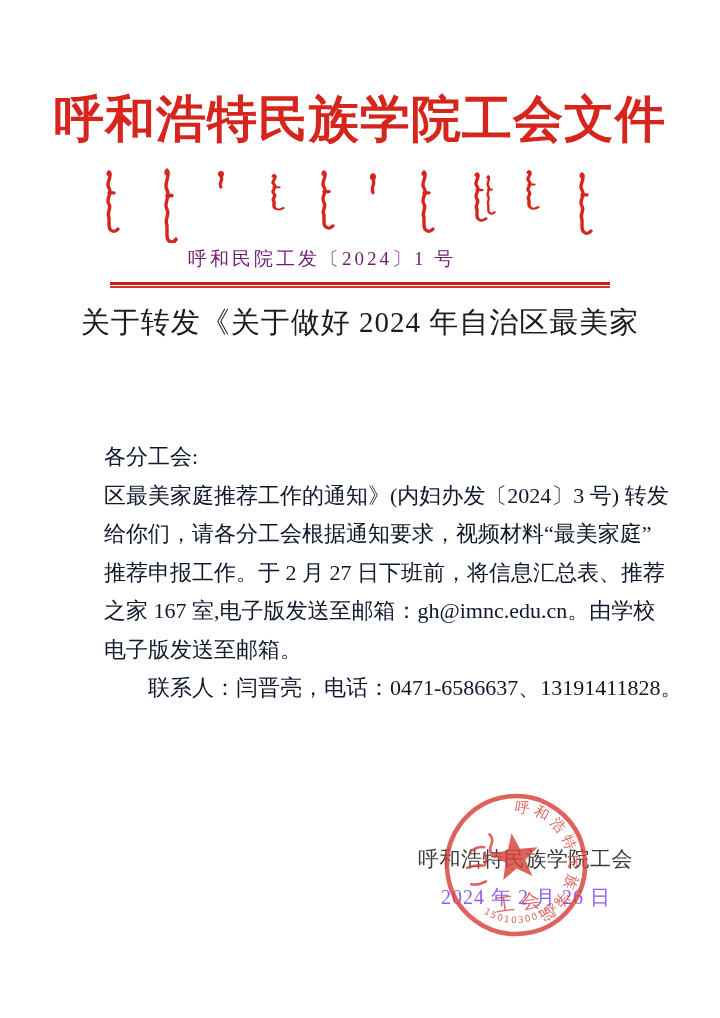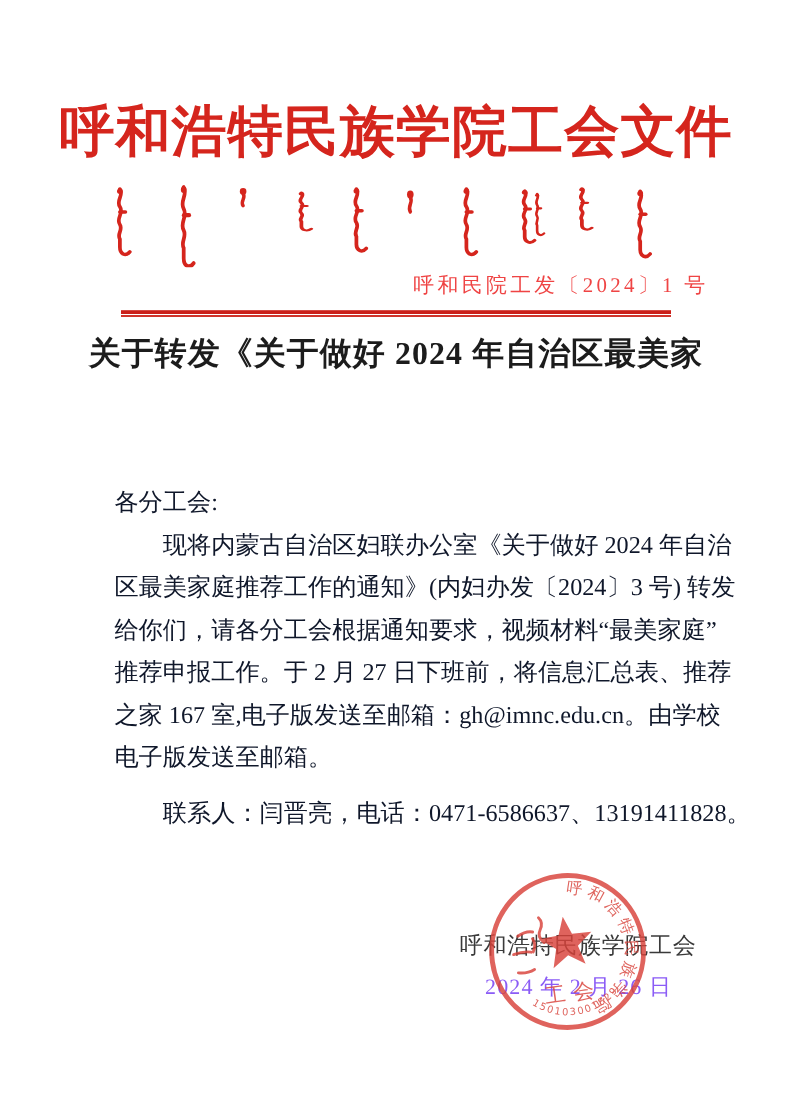--- a/index.html
+++ b/index.html
@@ -9,43 +9,43 @@
     font-family:"Liberation Serif","DejaVu Serif",serif;
   }
   .abs{position:absolute;}
   .red-head{
     top:86px;left:0;width:720px;text-align:center;
     font-size:50px;font-weight:bold;color:#d5251d;
     letter-spacing:1px;white-space:nowrap;font-family:Liberation Mono, monospace;
   }
   .mgl-row{top:163px;left:90px;}
   .doc-no{
-    top:246px;left:0;width:644px;text-align:right;
-    font-size:19px;color:#ef4444;letter-spacing:3px;white-space:nowrap;
+    top:246px;left:0;width:644px;text-align:center;
+    font-size:19px;color:#701a75;letter-spacing:3px;white-space:nowrap;
   }
   .red-rule{
     top:282px;left:110px;width:500px;height:7px;
     background:linear-gradient(to bottom,
       #cb1f19 0px,#cb1f19 3px,
       #ffffff 3px,#ffffff 4.5px,
       #d0342c 4.5px,#d0342c 6px,
       transparent 6px);
   }
   .doc-title{
     top:300px;left:0;width:720px;text-align:center;
-    font-size:29px;font-weight:bold;color:#1c1c1c;line-height:45px;
+    font-size:29px;font-weight:normal;color:#1c1c1c;line-height:45px;
     letter-spacing:1px;
   }
   .body-text{
     top:438px;left:104px;width:516px;
     font-size:22px;color:#0f172a;line-height:38.5px;
   }
   .body-text .line{white-space:nowrap;}
   .body-text .indent{padding-left:44px;}
-  .body-text .contact{margin-top:12px;}
+  .body-text .contact{}
   .sig-org{
     top:845px;left:418px;font-size:21px;color:#3a3a3a;
     letter-spacing:0.5px;white-space:nowrap;
   }
   .sig-date{
     top:884px;left:441px;font-size:20px;color:#8b5cf6;
     letter-spacing:1px;white-space:nowrap;
   }
   .seal{top:791px;left:442px;opacity:0.82;}
 </style>
@@ -82,21 +82,20 @@
 <div class="abs doc-no">呼和民院工发〔2024〕1 号</div>
 
 <div class="abs red-rule"></div>
 
 <div class="abs doc-title">
   <div>关于转发《关于做好 2024 年自治区最美家</div>
 </div>
 
 <div class="abs body-text">
   <div class="line">各分工会:</div>
-  <div class="line indent">现将内蒙古自治区妇联办公室《关于做好 2024 年自治</div>
   <div class="line">区最美家庭推荐工作的通知》(内妇办发〔2024〕3 号) 转发</div>
   <div class="line">给你们，请各分工会根据通知要求，视频材料“最美家庭”</div>
   <div class="line">推荐申报工作。于 2 月 27 日下班前，将信息汇总表、推荐</div>
   <div class="line">之家 167 室,电子版发送至邮箱：gh@imnc.edu.cn。由学校</div>
   <div class="line">电子版发送至邮箱。</div>
   <div class="line indent contact">联系人：闫晋亮，电话：0471-6586637、13191411828。</div>
 </div>
 
 <div class="abs sig-org">呼和浩特民族学院工会</div>
 <div class="abs sig-date">2024 年 2 月 26 日</div>

